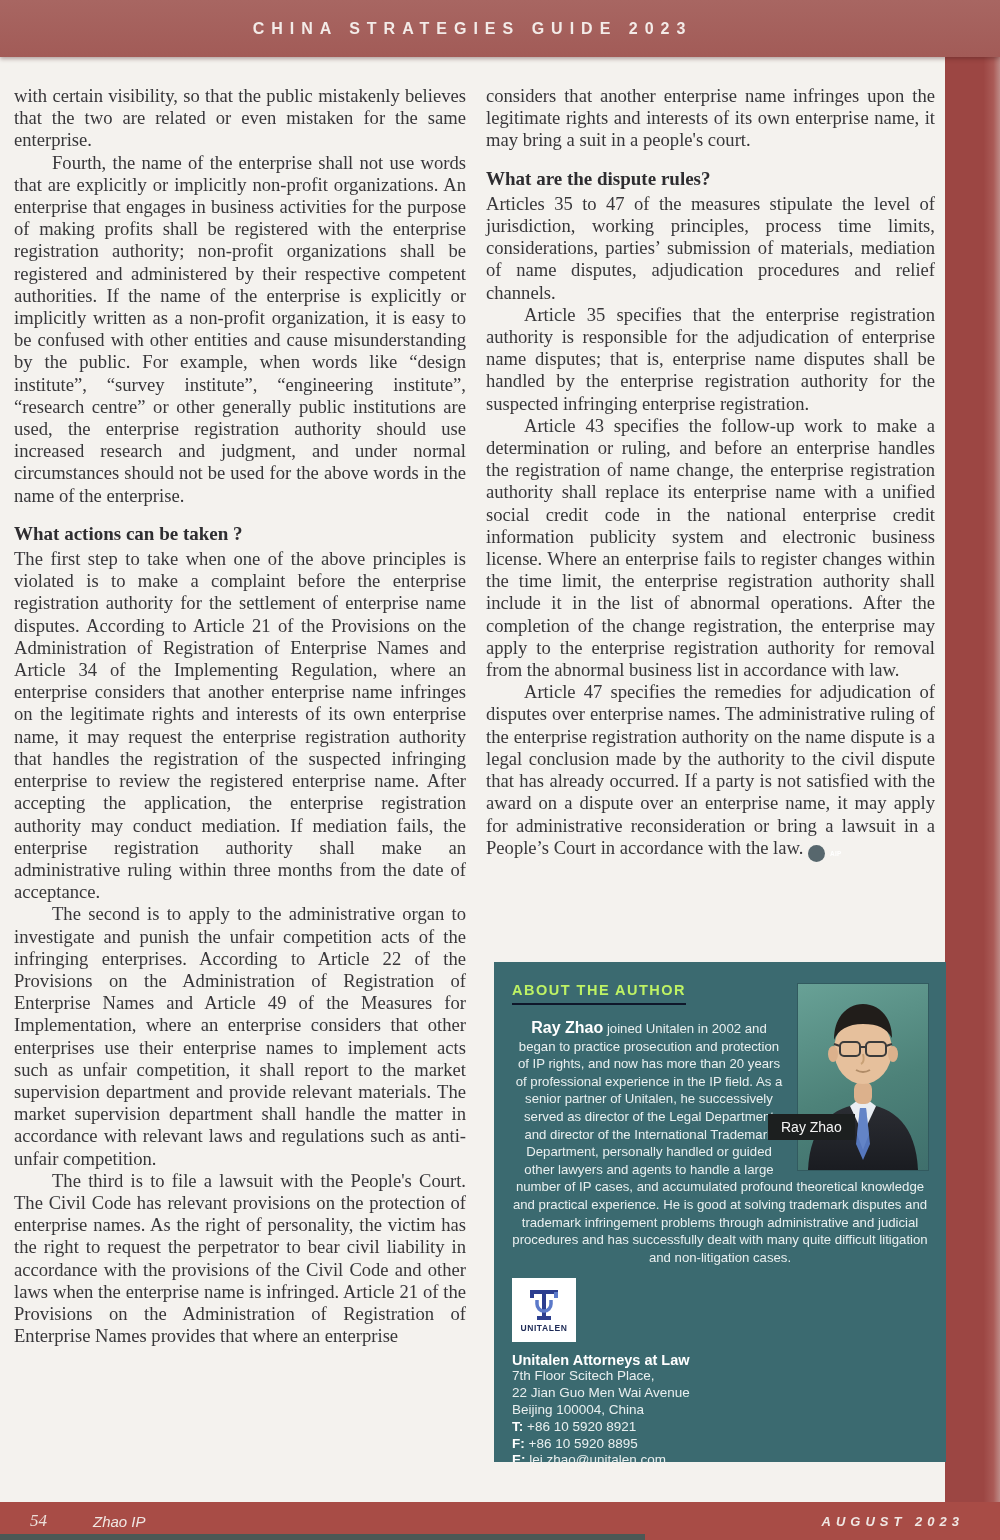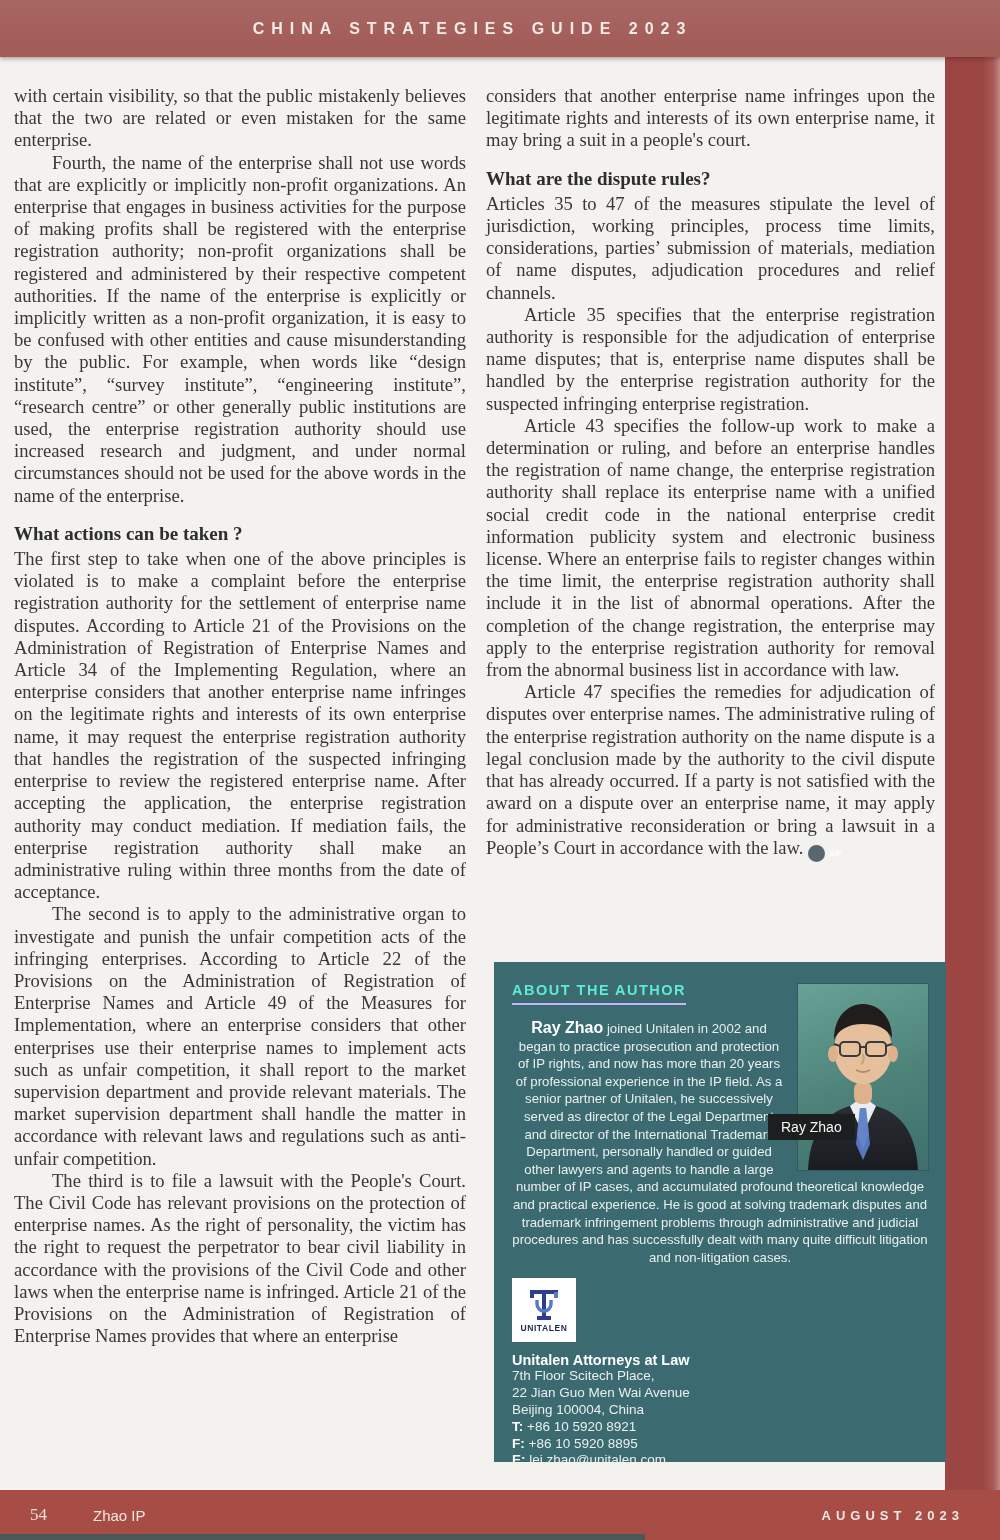--- a/index.html
+++ b/index.html
@@ -20,23 +20,23 @@
     background:linear-gradient(180deg,#a86662 0%,#a25b57 100%);
     box-shadow:0 2px 4px rgba(60,20,20,.35);
     display:flex;align-items:center;justify-content:center;
   }
   .top-title{
     font-family:"Liberation Sans", sans-serif;
     font-weight:bold;font-size:16px;letter-spacing:7px;
     color:#f3ebe8;padding-right:55px;white-space:nowrap;
   }
   .bottom-band{
-    position:absolute;bottom:0;left:0;width:1000px;height:50px;
+    position:absolute;bottom:0;left:0;width:1000px;height:38px;
     background:#a84c46;
-    display:flex;align-items:center;
+    display:flex;align-items:center;font-style:italic;
   }
   .bottom-sliver{
     position:absolute;bottom:0;left:0;width:645px;height:6px;
     background:#3c5a58;opacity:.85;
   }
   .page-num{
     font-family:"Liberation Serif", serif;
     color:#ecdfd9;font-size:17px;margin-left:30px;
   }
   .brand{
@@ -91,21 +91,21 @@
   }
   .photo svg{display:block;}
   .photo-caption{
     position:absolute;left:-30px;bottom:30px;
     background:#1c1f1f;color:#f5f5f5;
     font-size:14px;padding:5px 13px;white-space:nowrap;
   }
   .box-title{
     display:inline-block;
     font-size:14.5px;font-weight:bold;letter-spacing:1.5px;
-    color:#5eead4;border-bottom:2px solid #c4b5fd;padding-bottom:5px;
+    color:#bef264;border-bottom:2px solid #0f172a;padding-bottom:5px;
     margin-top:6px;
   }
   .bio{
     margin:14px 0 0 0;
     font-size:13.2px;line-height:17.6px;color:#e9efef;
     text-align:center;
   }
   .bio strong{font-size:16px;color:#ffffff;}
   .logo-box{
     width:64px;height:64px;background:#ffffff;

